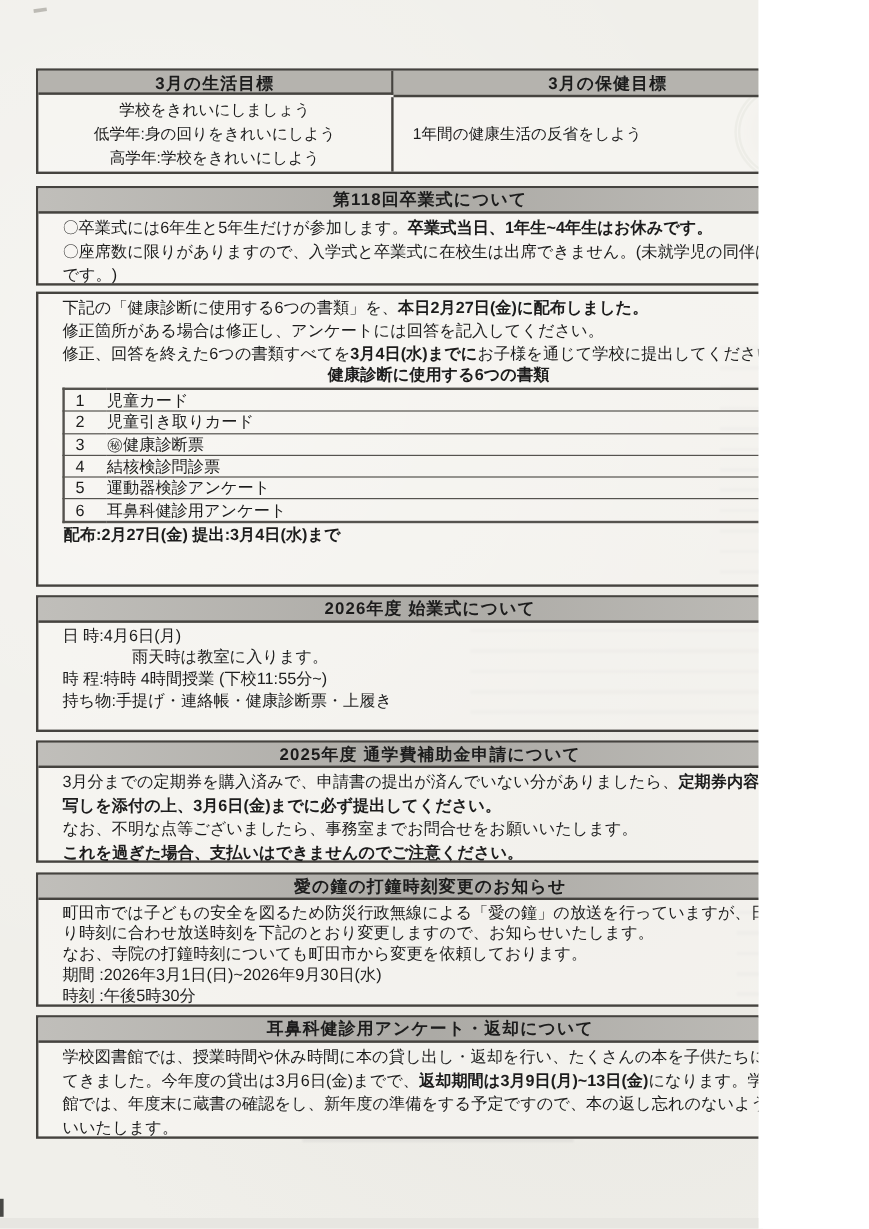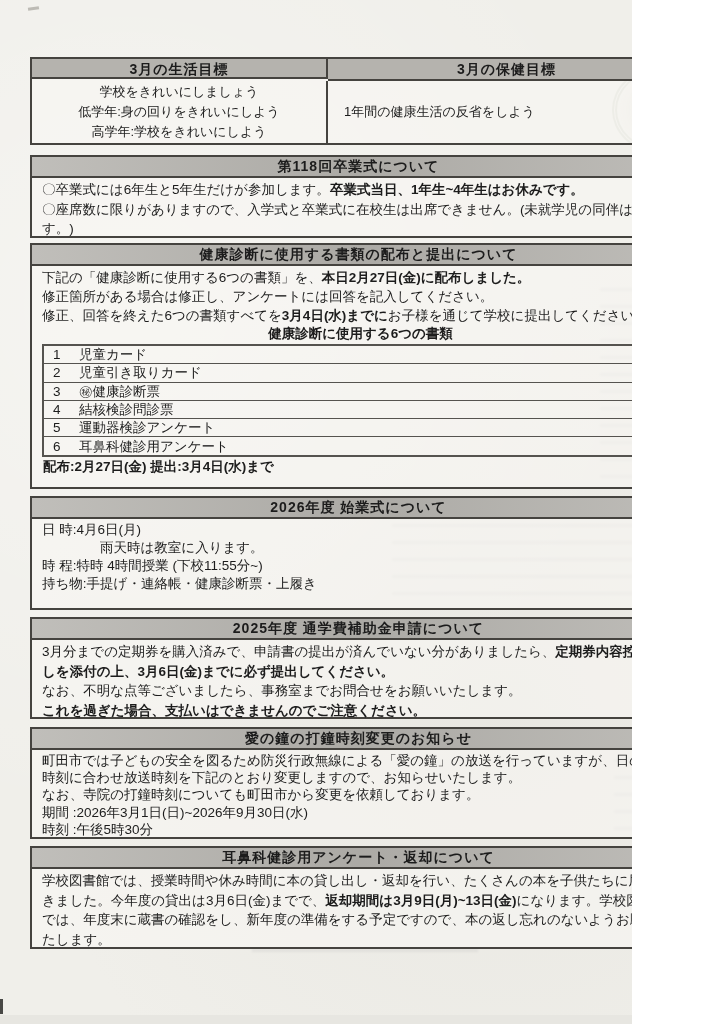--- a/index.html
+++ b/index.html
@@ -17,21 +17,21 @@
     border:2px solid #45433f; background:rgba(248,247,243,.6);
     box-sizing:content-box;
   }
   .box-header {
     height:19px; background:#b5b3ae;
     background-image:linear-gradient(90deg, rgba(255,255,255,.15), rgba(0,0,0,.05) 50%, rgba(255,255,255,.12));
     border-bottom:2px solid #45433f;
     text-align:center; font-weight:bold; font-size:14px; line-height:19px;
     letter-spacing:1px; white-space:nowrap; overflow:hidden;
   }
-  .box-body { padding:2px 6px 0 10px; font-size:13.5px; line-height:19.5px; }
+  .box-body { padding:2px 6px 0 20px; font-size:13.5px; line-height:19.5px; }
   .b { font-weight:bold; }
 
   
   .goals { top:57px; height:84px; }
   .goals .row { display:flex; }
   .goals .cell-l { width:296px; border-right:2px solid #45433f; box-sizing:border-box; }
   .goals .cell-r { flex:1; }
   .goals .hdr { height:20px; background:#b5b3ae; border-bottom:2px solid #45433f;
     text-align:center; font-weight:bold; font-size:14px; line-height:20px; letter-spacing:1px; }
   .goals .bdy { height:62px; font-size:13px; }
@@ -112,21 +112,20 @@
 
   <div class="box graduation">
     <div class="box-header">第118回卒業式について</div>
     <div class="box-body">
       <div><span>〇卒業式には6年生と5年生だけが参加します。</span><span class="b">卒業式当日、1年生~4年生はお休みです。</span></div>
       <div><span>〇座席数に限りがありますので、入学式と卒業式に在校生は出席できません。(未就学児の同伴は可能です。)</span></div>
     </div>
   </div>
 
   <div class="box healthdocs">
-    <div class="box-header">健康診断に使用する書類の配布と提出について</div>
     <div class="box-body">
       <div><span>下記の「健康診断に使用する6つの書類」を、</span><span class="b">本日2月27日(金)に配布しました。</span></div>
       <div><span>修正箇所がある場合は修正し、アンケートには回答を記入してください。</span></div>
       <div><span>修正、回答を終えた6つの書類すべてを</span><span class="b">3月4日(水)までに</span><span>お子様を通じて学校に提出してください。</span></div>
       <div class="docs-subtitle">健康診断に使用する6つの書類</div>
       <table class="docs-table">
         <tbody>
             <tr>
           <td class="num">1</td>
           <td>児童カード</td>

